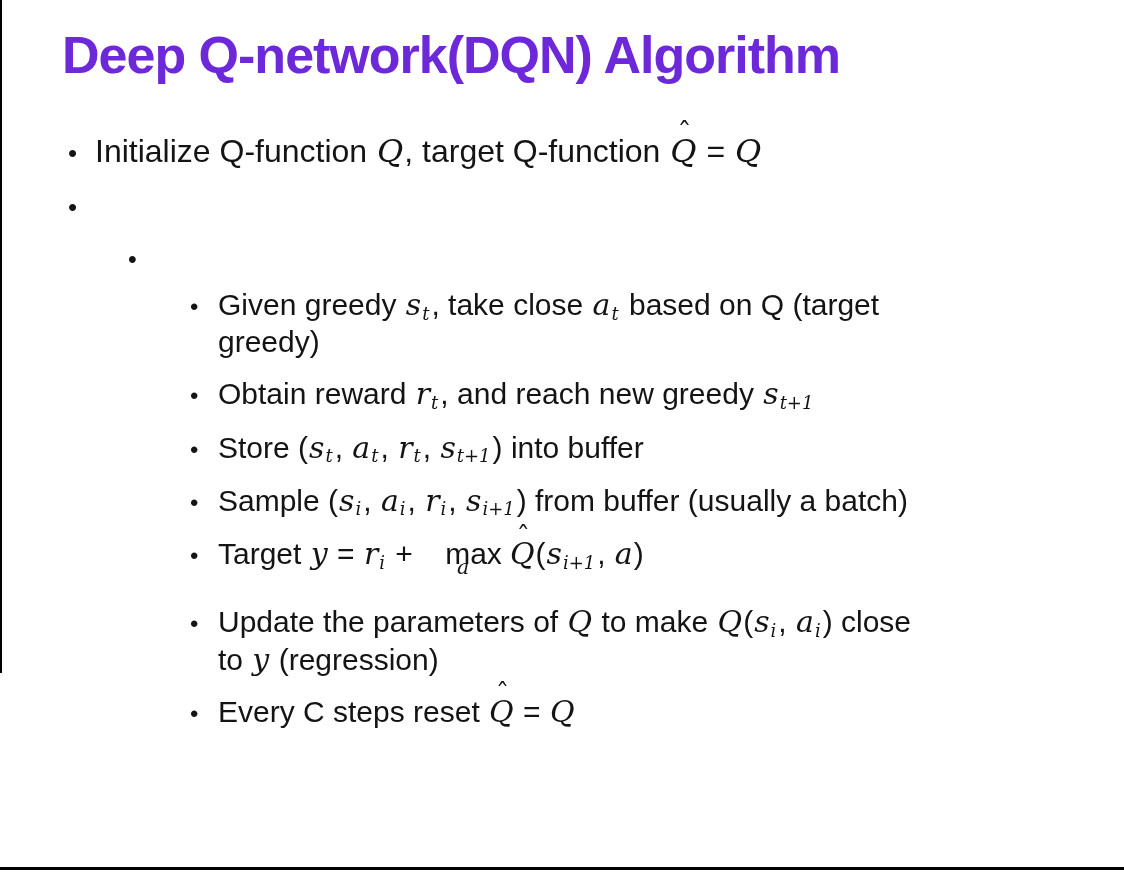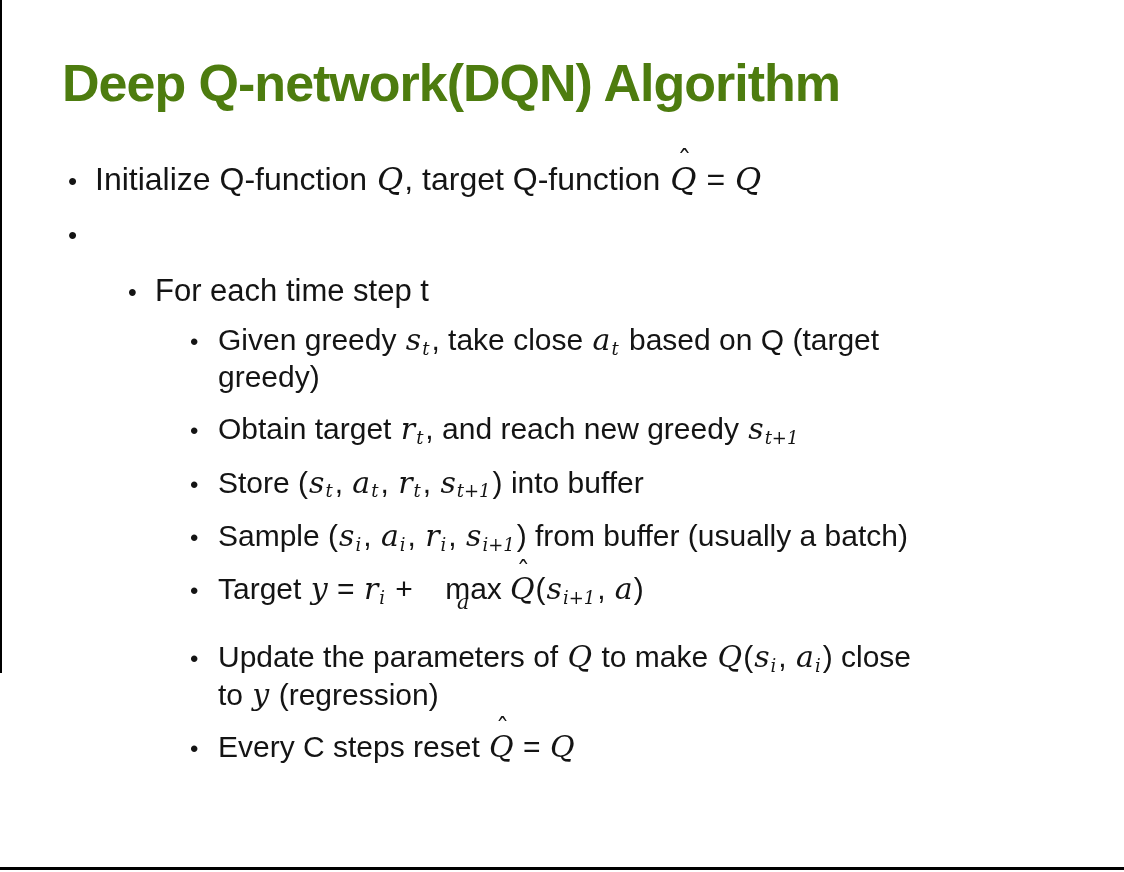--- a/index.html
+++ b/index.html
@@ -11,26 +11,26 @@
     overflow: hidden;
     position: relative;
   }
   .slide { position: absolute; inset: 0; background: #ffffff; }
 
   
   .border-left   { position: absolute; left: 0; top: 0; width: 2px; height: 673px; background: #000; }
   .border-bottom { position: absolute; left: 0; bottom: 2px; width: 1124px; height: 3px; background: #000; }
 
   .title {
-    margin: 52px 40px 46px 62px;
+    margin: 24px 40px 46px 62px;
     font-size: 52px;
     font-weight: 700;
     line-height: 1.2;
     letter-spacing: -1px;
-    color: #4d7c0f;
+    color: #6d28d9;
     white-space: nowrap;
   }
 
   .bullet { display: flex; align-items: baseline; line-height: 1.2; }
   .bullet .marker { flex: 0 0 auto; }
   .bullet .content { white-space: nowrap; }
 
   .l1 { padding-left: 68px;  font-size: 32px; margin-bottom: 21px; }
   .l1 .marker { width: 27px; font-size: 26px; }
   .l2 { padding-left: 128px; font-size: 31px; margin-bottom: 13px; }
@@ -66,29 +66,28 @@
   <div class="bullets">
       <div class="bullet l1">
         <span class="marker">•</span>
         <span class="content"><span class="txt">Initialize Q-function </span><span class="mathwrap"><span class="math">Q</span></span><span class="txt">, target Q-function </span><span class="mathwrap"><span class="hat">ˆ</span><span class="math">Q</span></span><span class="txt"> = </span><span class="mathwrap"><span class="math">Q</span></span></span>
       </div>
       <div class="bullet l1">
         <span class="marker">•</span>
       </div>
       <div class="bullet l2">
         <span class="marker">•</span>
-        <span class="content"><span class="txt">For each time step t</span></span>
       </div>
       <div class="bullet l3">
         <span class="marker">•</span>
         <span class="content"><span class="txt">Given greedy </span><span class="mathwrap"><span class="math">s</span><span class="math msub">t</span></span><span class="txt">, take close </span><span class="mathwrap"><span class="math">a</span><span class="math msub">t</span></span><span class="txt"> based on Q (target</span><br><span class="txt">greedy)</span></span>
       </div>
       <div class="bullet l3">
         <span class="marker">•</span>
-        <span class="content"><span class="txt">Obtain target </span><span class="mathwrap"><span class="math">r</span><span class="math msub">t</span></span><span class="txt">, and reach new greedy </span><span class="mathwrap"><span class="math">s</span><span class="math msub">t+1</span></span></span>
+        <span class="content"><span class="txt">Obtain reward </span><span class="mathwrap"><span class="math">r</span><span class="math msub">t</span></span><span class="txt">, and reach new greedy </span><span class="mathwrap"><span class="math">s</span><span class="math msub">t+1</span></span></span>
       </div>
       <div class="bullet l3">
         <span class="marker">•</span>
         <span class="content"><span class="txt">Store (</span><span class="mathwrap"><span class="math">s</span><span class="math msub">t</span></span><span class="txt">, </span><span class="mathwrap"><span class="math">a</span><span class="math msub">t</span></span><span class="txt">, </span><span class="mathwrap"><span class="math">r</span><span class="math msub">t</span></span><span class="txt">, </span><span class="mathwrap"><span class="math">s</span><span class="math msub">t+1</span></span><span class="txt">) into buffer</span></span>
       </div>
       <div class="bullet l3">
         <span class="marker">•</span>
         <span class="content"><span class="txt">Sample (</span><span class="mathwrap"><span class="math">s</span><span class="math msub">i</span></span><span class="txt">, </span><span class="mathwrap"><span class="math">a</span><span class="math msub">i</span></span><span class="txt">, </span><span class="mathwrap"><span class="math">r</span><span class="math msub">i</span></span><span class="txt">, </span><span class="mathwrap"><span class="math">s</span><span class="math msub">i+1</span></span><span class="txt">) from buffer (usually a batch)</span></span>
       </div>
       <div class="bullet l3 has-under">

